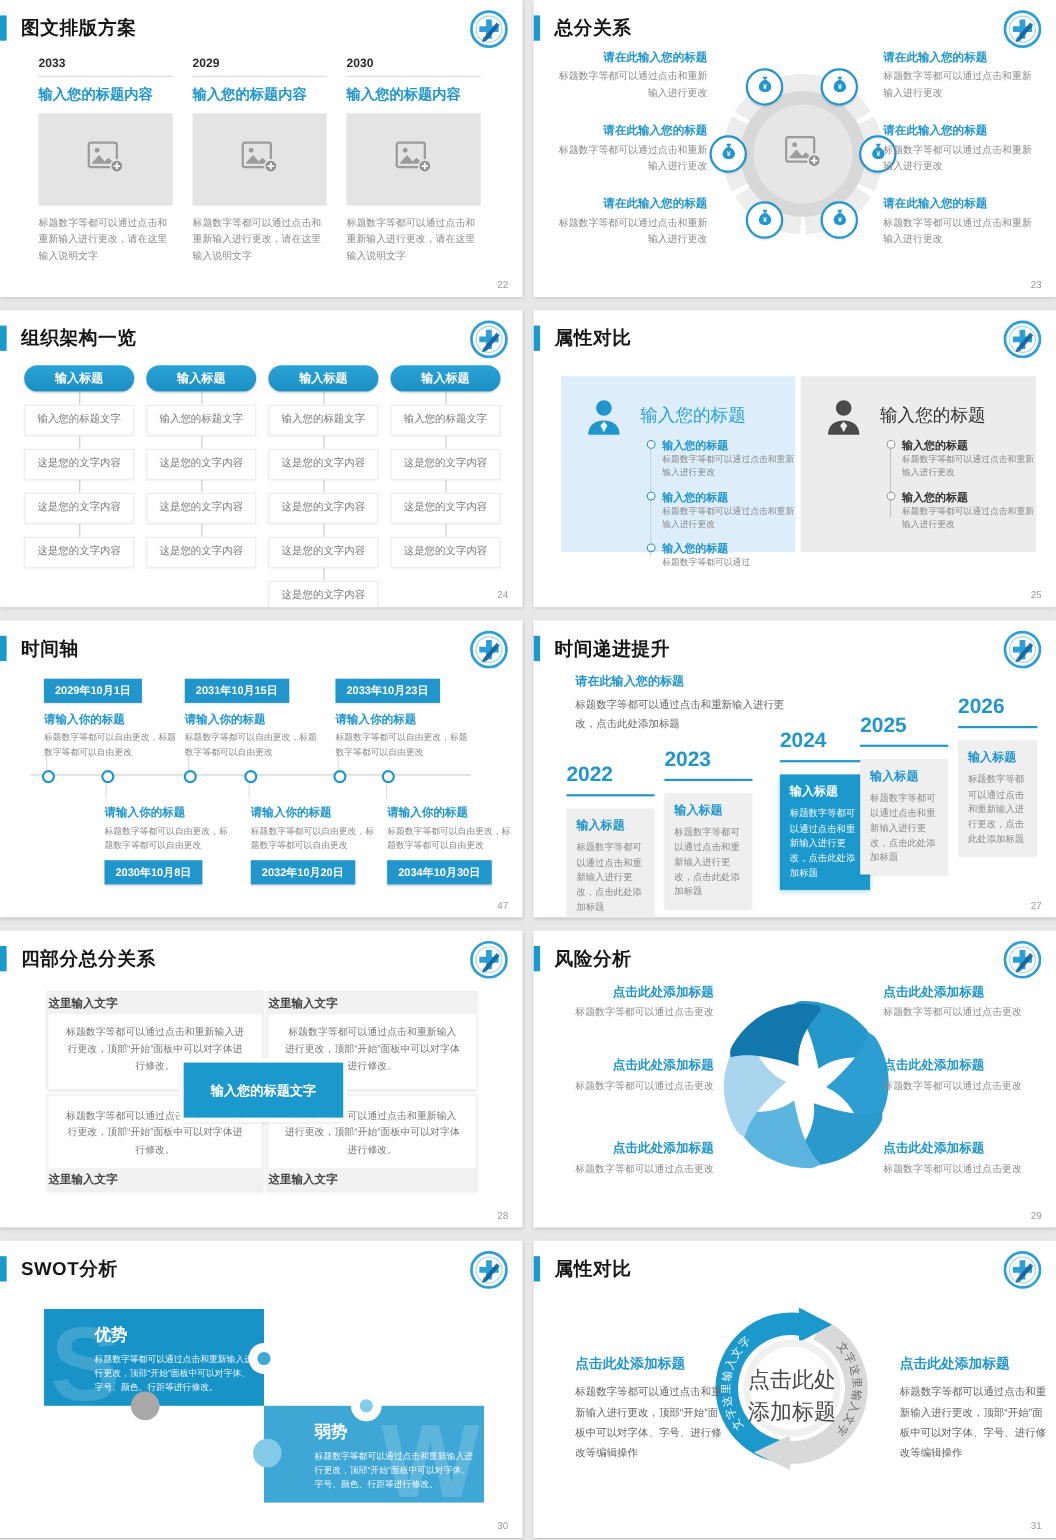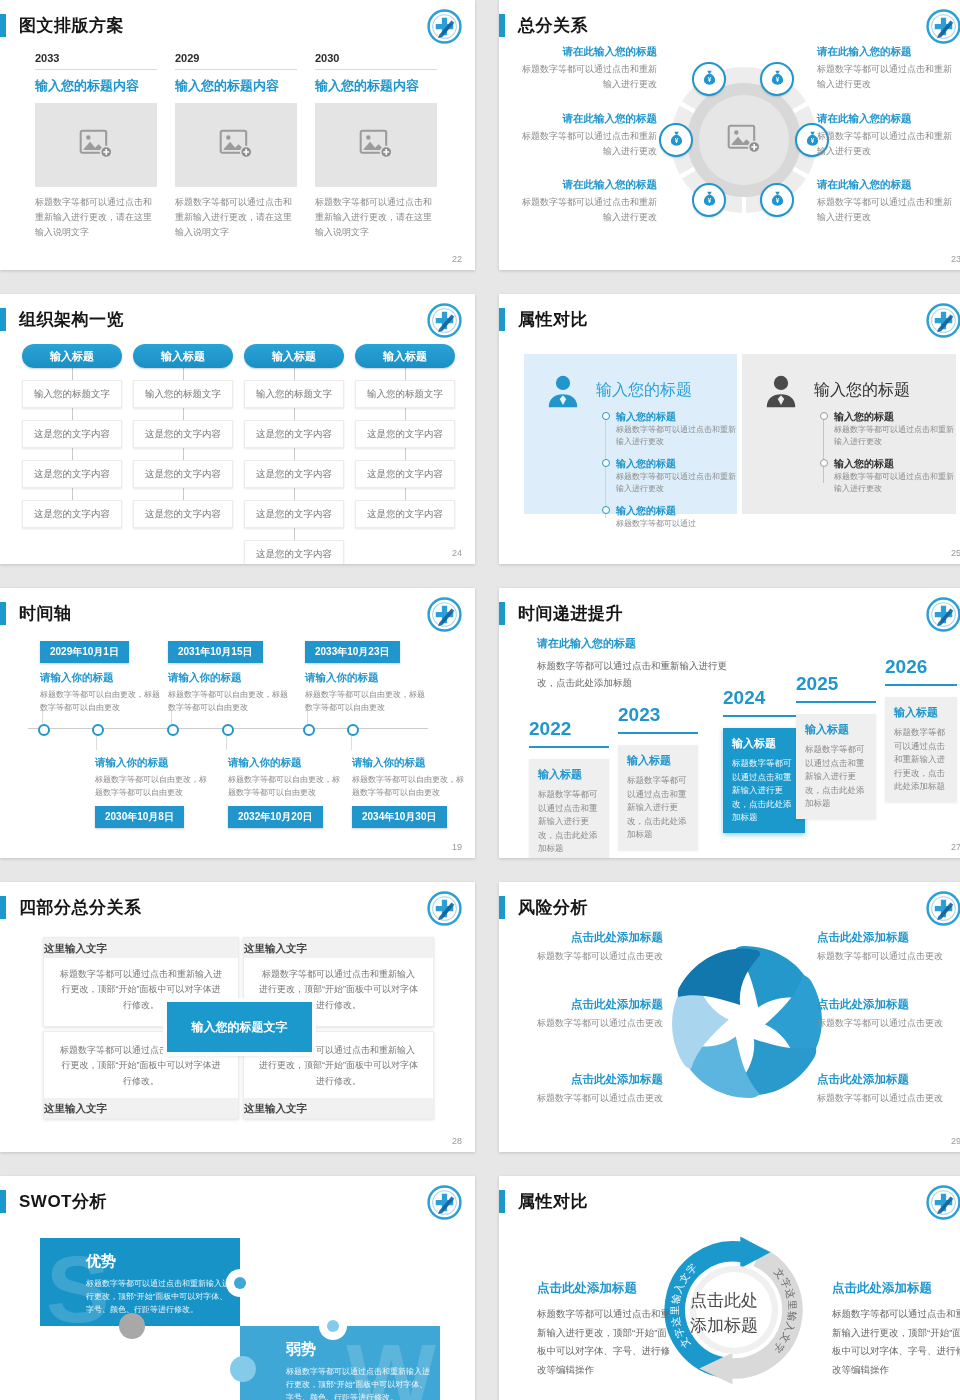--- a/index.html
+++ b/index.html
@@ -1,16 +1,16 @@
 <!DOCTYPE html>
 <html><head>
 <meta charset="utf-8">
 <style>
   html,body{margin:0;padding:0;background:#e7e7e7;font-family:"Liberation Sans","DejaVu Sans",sans-serif;}
-  .page{width:960px;height:1400px;background:#e7e7e7;display:grid;grid-template-columns:475px 475px;grid-template-rows:repeat(5,270px);column-gap:10px;row-gap:12px;overflow:hidden;gap:24px;}
+  .page{width:960px;height:1400px;background:#e7e7e7;display:grid;grid-template-columns:475px 475px;grid-template-rows:repeat(5,270px);column-gap:10px;row-gap:12px;overflow:hidden;}
   .slide{position:relative;background:#fff;box-shadow:0 1px 3px rgba(0,0,0,.16);overflow:hidden;}
   .hdr{position:absolute;top:13px;left:0;height:24px;display:flex;align-items:center;z-index:6}
   .bar{width:6px;height:23px;background:#1b98cc;margin-right:13px}
   .stitle{font-size:17px;font-weight:bold;color:#161616;letter-spacing:.5px}
   .logo{position:absolute;top:9px;right:13px;width:35px;height:35px;z-index:6}
   .pnum{position:absolute;bottom:6px;right:13px;font-size:9px;color:#9a9a9a}
   .abs{position:absolute}
   .bt{font-weight:bold;color:#2196cc}
   .bx{color:#8a8a8a;line-height:1.65}
   
@@ -389,21 +389,21 @@
     <div class="abs" style="left:228px;top:168px;width:118px">
       <div class="bt" style="font-size:10.5px">请输入你的标题</div>
       <div class="bx" style="font-size:8px;margin-top:3px">标题数字等都可以自由更改，标题数字等都可以自由更改</div>
       <span class="dchip" style="margin-top:7px">2032年10月20日</span>
     </div>
     <div class="abs" style="left:352px;top:168px;width:118px">
       <div class="bt" style="font-size:10.5px">请输入你的标题</div>
       <div class="bx" style="font-size:8px;margin-top:3px">标题数字等都可以自由更改，标题数字等都可以自由更改</div>
       <span class="dchip" style="margin-top:7px">2034年10月30日</span>
     </div>
-    <div class="pnum">19</div>
+    <div class="pnum">47</div>
   </div>
 
   <div class="slide">
     <div class="hdr">
         <div class="bar"></div>
       <div class="stitle">时间递进提升</div>
       </div>
     <span class="logo">
   <svg viewBox="0 0 40 40" width="35" height="35">
     <circle cx="20" cy="20" r="18.2" fill="#fff" stroke="#2b9fd6" stroke-width="2.8"></circle>
@@ -592,21 +592,21 @@
       </defs>
       <path d="M -10 73.3 A 74 74 0 1 1 12 -73" fill="none" stroke="#1b98cc" stroke-width="26"></path>
       <path d="M 30 -67.6 A 74 74 0 0 1 -6 73.8" fill="none" stroke="#d9d9d9" stroke-width="26"></path>
       <polygon points="-2,54 -2,94 -44,74" fill="#d9d9d9"></polygon>
       <polygon points="8,-93 8,-53 46,-73" fill="#1b98cc"></polygon>
       <circle r="56" fill="#f0f0f0"></circle>
       <circle r="48" fill="#fff"></circle>
       <text font-size="12.5" letter-spacing="2"><textPath href="#arcA" startOffset="24%" fill="#fff" dominant-baseline="central">文字这里输入文字</textPath></text>
       <text font-size="12.5" letter-spacing="2"><textPath href="#arcB" startOffset="14%" fill="#666" dominant-baseline="central">文字这里输入文字</textPath></text>
     </svg>
-    <div class="abs" style="left:191px;top:113px;width:88px;text-align:left;font-size:17px;color:#4a4a4a;line-height:1.45">
+    <div class="abs" style="left:191px;top:113px;width:88px;text-align:center;font-size:20px;color:#4a4a4a;line-height:1.45">
       <div>点击此处</div>
       <div>添加标题</div>
     </div>
     <div class="abs" style="left:38px;top:104px;width:135px">
       <div class="bt" style="font-size:12.5px;margin-bottom:8px">点击此处添加标题</div>
       <div style="font-size:9.5px;color:#666;line-height:1.95">标题数字等都可以通过点击和重新输入进行更改，顶部“开始”面板中可以对字体、字号、进行修改等编辑操作</div>
     </div>
     <div class="abs" style="left:333px;top:104px;width:135px">
       <div class="bt" style="font-size:12.5px;margin-bottom:8px">点击此处添加标题</div>
       <div style="font-size:9.5px;color:#666;line-height:1.95">标题数字等都可以通过点击和重新输入进行更改，顶部“开始”面板中可以对字体、字号、进行修改等编辑操作</div>

